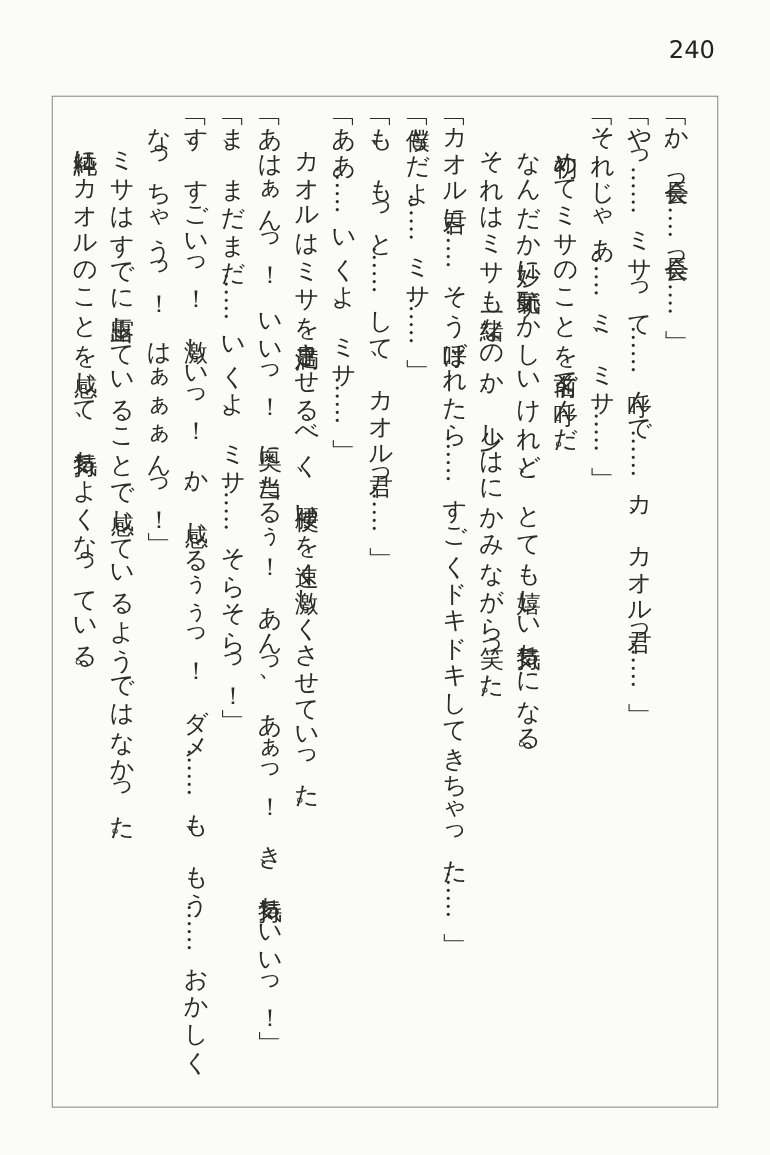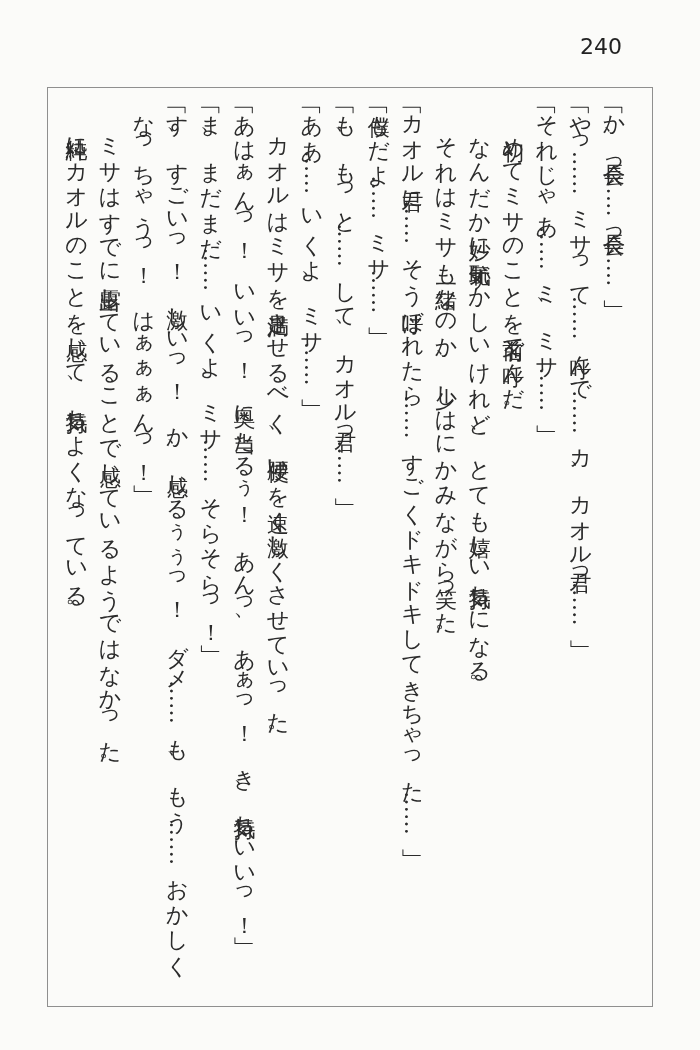--- a/index.html
+++ b/index.html
@@ -12,21 +12,21 @@
     background: #fbfbf9;
     font-family: "DejaVu Serif", "Liberation Serif", serif;
     position: relative;
     overflow: hidden;
   }
   .page-number {
     position: absolute;
     top: 34px;
     left: 580px;
     width: 70px;
-    text-align: left;
+    text-align: right;
     font-size: 22px;
     color: #222222;
     font-family: "DejaVu Sans", "Liberation Sans", sans-serif;
   }
   .page-frame {
     position: absolute;
     left: 47px;
     top: 87px;
     width: 604px;
     height: 918px;

